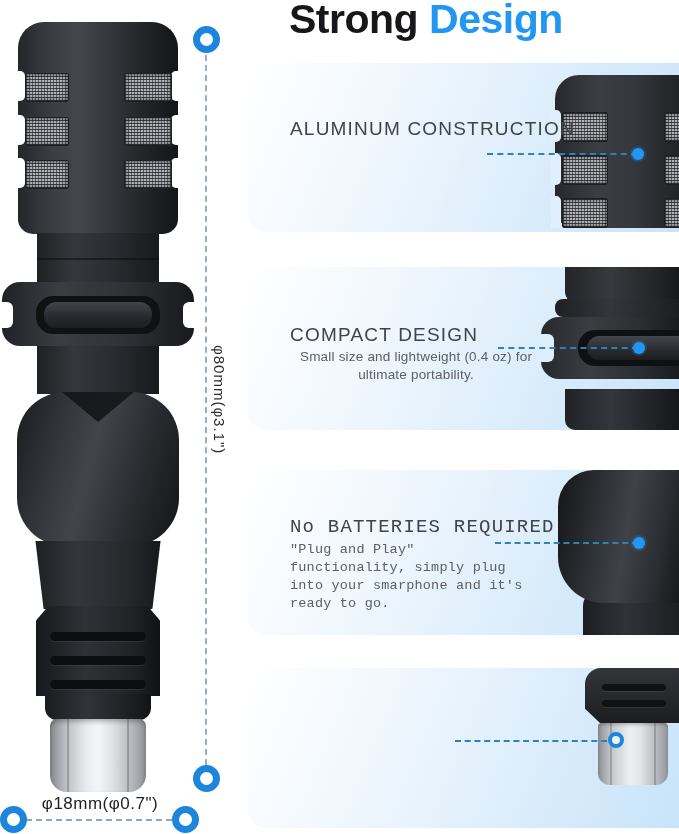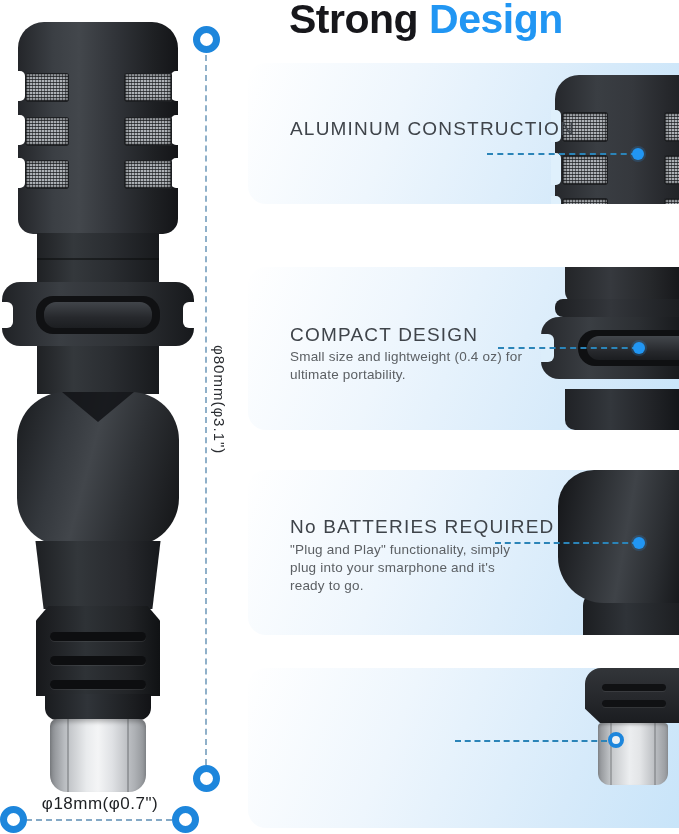--- a/index.html
+++ b/index.html
@@ -59,23 +59,23 @@
   .vline{left:205px;top:55px;height:710px;border-left:2px dashed #8fb0c9;}
   .vlabel{left:211px;top:345px;writing-mode:vertical-rl;font-size:15px;letter-spacing:1px;
           color:#2a2d31;}
   .hline{left:26px;top:819px;width:146px;border-top:2px dashed #84a9c6;}
   .hlabel{left:30px;top:794px;width:140px;text-align:center;font-size:17px;font-weight:500;
           color:#1e2023;letter-spacing:.5px;}
 
   
   .card{position:absolute;left:248px;width:431px;border-radius:18px 0 0 18px;overflow:hidden;
     background:linear-gradient(112deg,#ffffff 0%,#eef6fd 35%,#d6eafa 75%,#c8e4f9 100%);}
-  .card1{top:63px;height:141px;}
+  .card1{top:63px;height:169px;}
   .card2{top:267px;height:163px;}
-  .card3{top:470px;height:165px;}
+  .card3{top:470px;height:165px;font-family:Liberation Mono, monospace;}
   .card4{top:668px;height:160px;}
   .f-head{position:absolute;left:42px;font-size:19px;color:#3f444a;letter-spacing:1.2px;
           white-space:nowrap;}
   .f-body{position:absolute;left:42px;font-size:13.5px;color:#5c6064;line-height:1.34;
           letter-spacing:.2px;}
   .conn{position:absolute;border-top:2px dashed #2b84b8;}
   .dot{position:absolute;right:-7px;top:-7px;width:12px;height:12px;border-radius:50%;
        background:#2196f3;box-shadow:0 0 0 2px rgba(33,150,243,.2);}
 
   
@@ -193,21 +193,21 @@
 
   <div class="card card2">
     <div class="abs cu2-top"></div>
     <div class="abs cu2-lip"></div>
     <div class="abs cu2-collar"></div>
     <div class="abs cu2-notch"></div>
     <div class="abs cu2-slot"></div>
     <div class="abs cu2-bar"></div>
     <div class="abs cu2-bottom"></div>
     <div class="f-head" style="top:57px;">COMPACT DESIGN</div>
-    <div class="f-body" style="top:81px;width:252px;">Small size and lightweight (0.4 oz) for ultimate portability.</div>
+    <div class="f-body" style="top:81px;width:252px;text-align:center;">Small size and lightweight (0.4 oz) for ultimate portability.</div>
     <div class="conn" style="left:250px;top:80px;width:140px;">
       <span class="dot"></span>
     </div>
   </div>
 
   <div class="card card3">
     <div class="abs cu3-cyl"></div>
     <div class="abs cu3-ball"></div>
     <div class="f-head" style="top:46px;">No BATTERIES REQUIRED</div>
     <div class="f-body" style="top:71px;width:238px;">"Plug and Play" functionality, simply plug into your smarphone and it's ready to go.</div>

